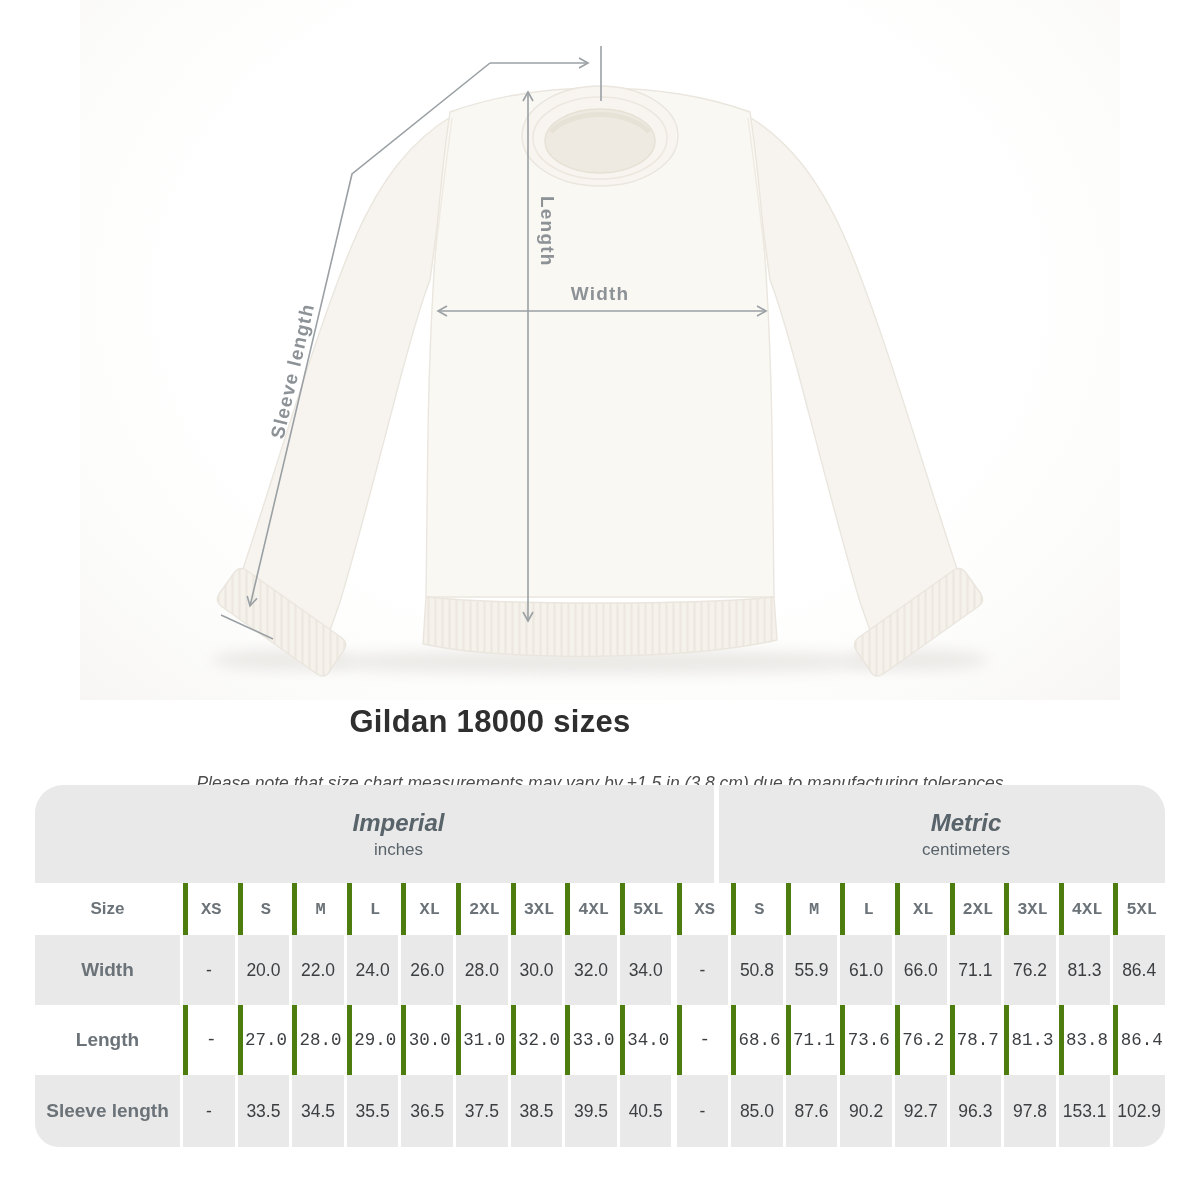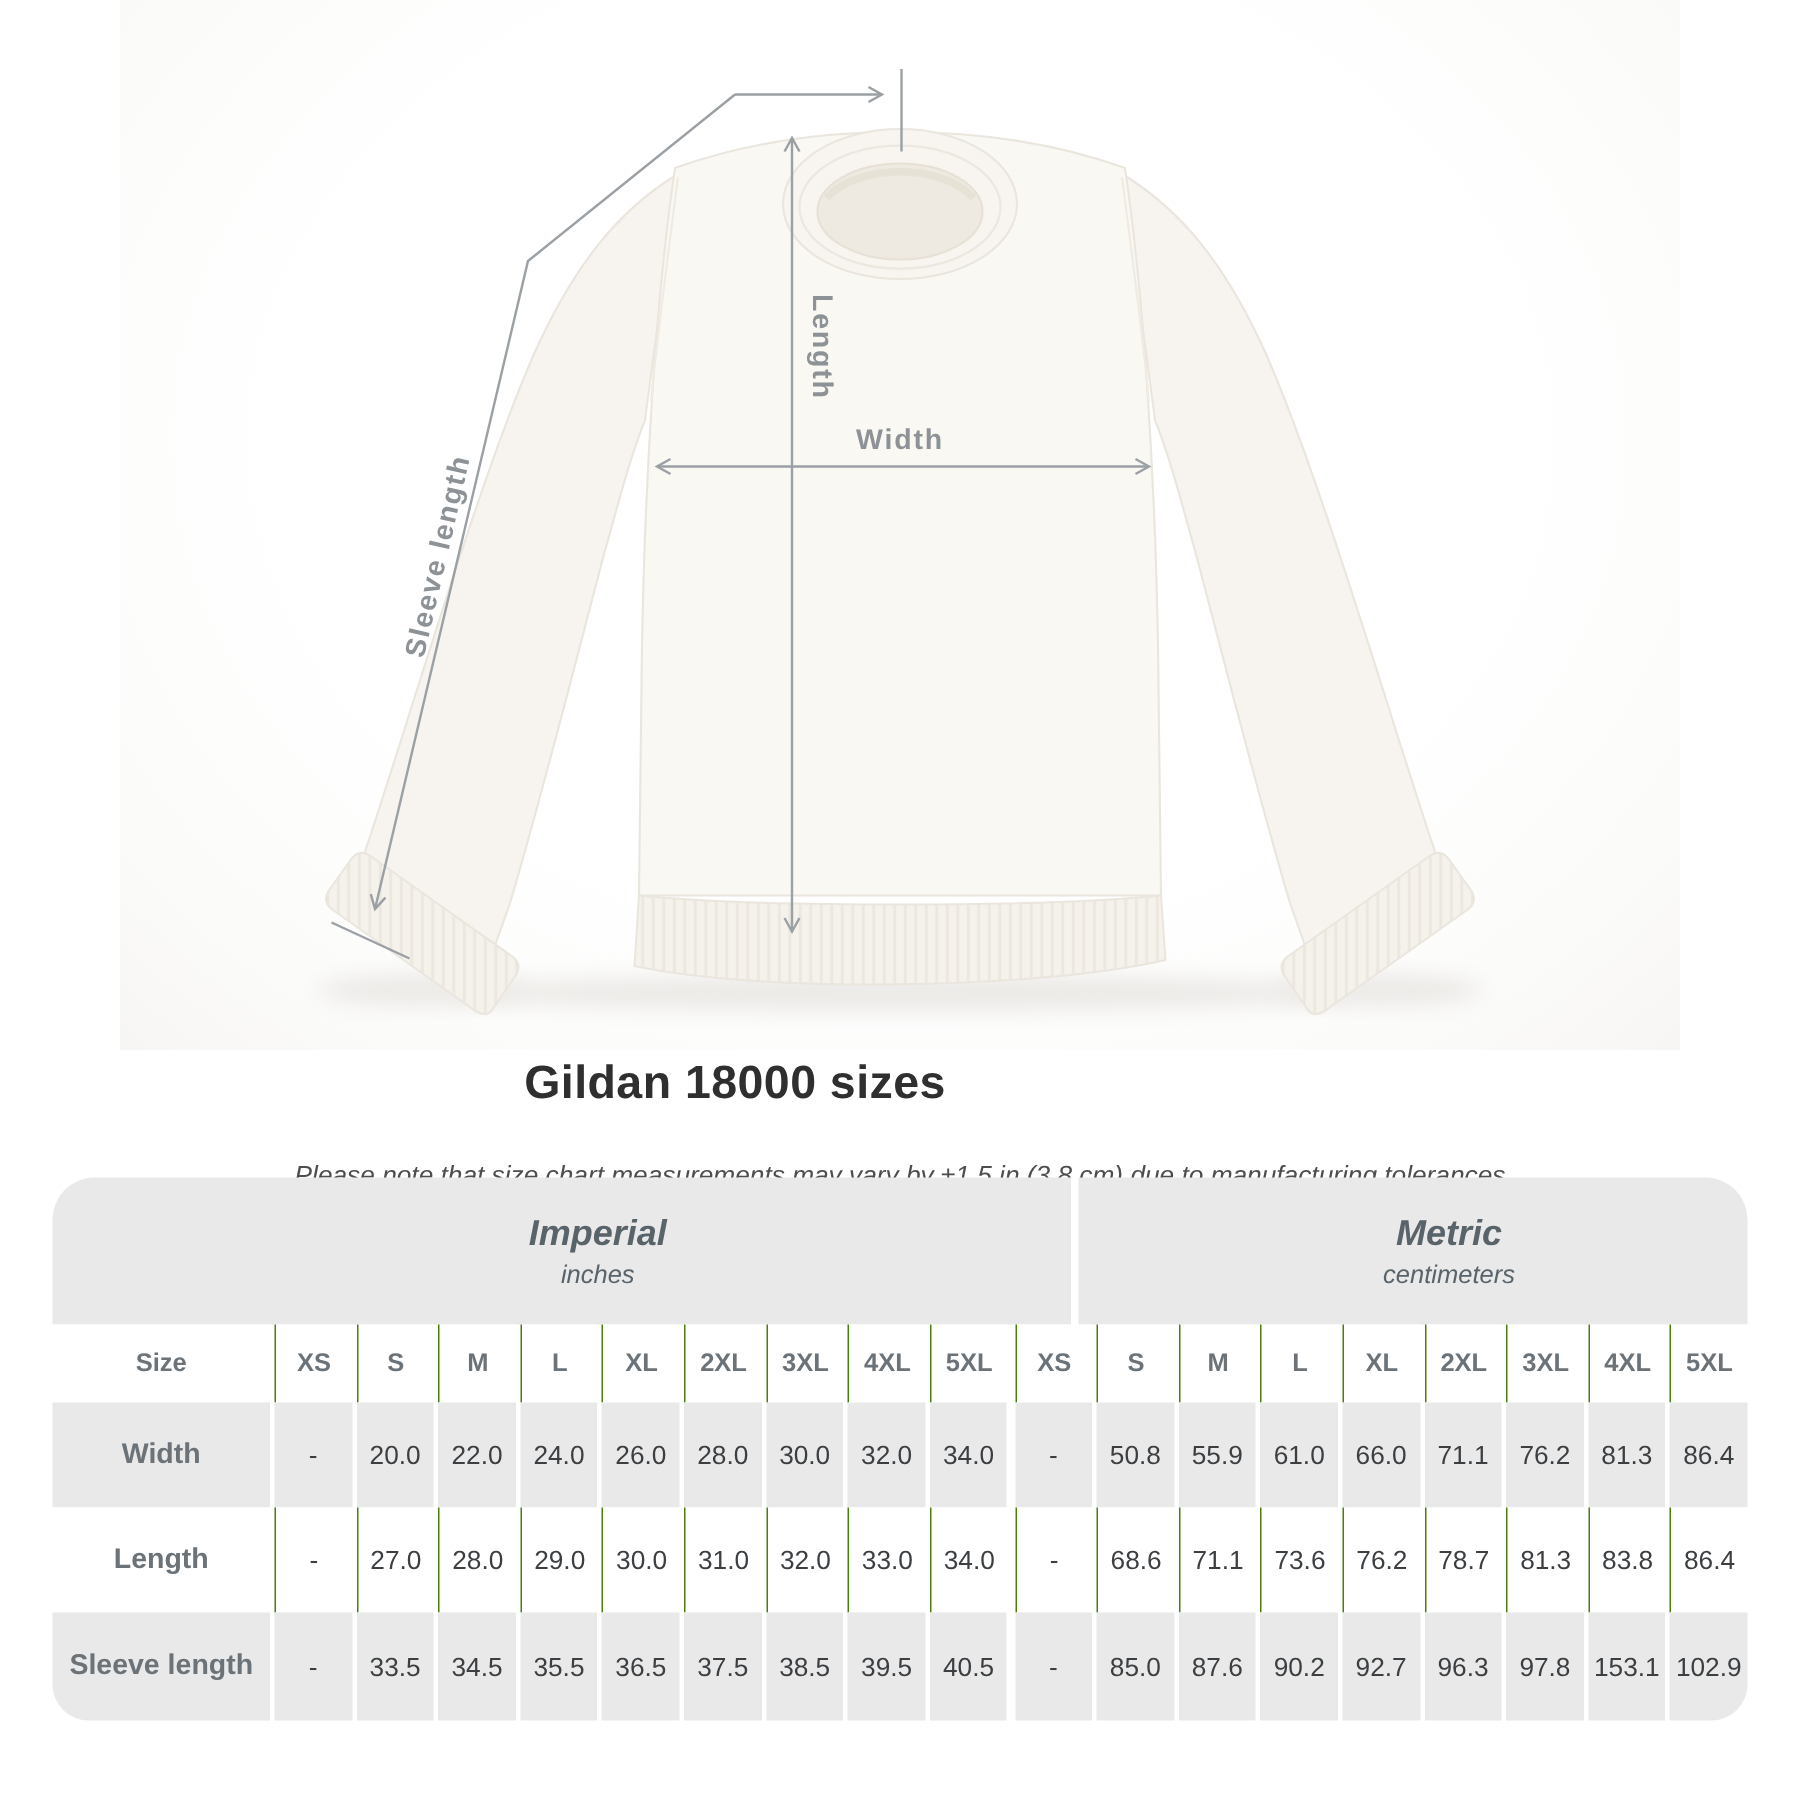--- a/index.html
+++ b/index.html
@@ -40,37 +40,37 @@
   .trow { display:flex; gap:3px; }
 
   .band-row { height:98px; gap:5px; }
   .band {
     background:#e9e9e9; display:flex; flex-direction:column;
     align-items:center; justify-content:center; gap:3px;
   }
   .band.imp { flex:0 0 631px; border-top-left-radius:28px;padding-left:48px; }
   .band.met { flex:1; border-top-right-radius:28px;padding-left:48px; }
   .band .name { font-size:24px; font-weight:700; font-style:italic; color:#59636a; }
-  .band .unit { font-size:17px; font-style:italic; color:#59636a; }
+  .band .unit { font-size:17px; color:#59636a; }
 
   .head-row { height:52px; }
   .data-row { height:70px; }
   .last-row { height:72px; }
 
   .cell {
     flex:1; display:flex; align-items:center; justify-content:center;
     font-size:17.5px; color:#3c3f42;
   }
   .lbl { flex:0 0 145px; font-weight:700; color:#6b7379; font-size:19px; }
   .grp { flex:1; display:flex; gap:3px; }
   .grp.met { margin-left:2px; }
 
   .row-gray .cell, .row-gray .lbl { background:#e9e9e9; }
   .row-white .cell { background:#ffffff; }
-  .row-white .grp .cell { border-left:1px solid #4d7c0f; }
+  .row-white .grp .cell { border-left:5px solid #4d7c0f;font-family:Liberation Mono, monospace; }
   .head-row .cell { font-weight:700; color:#6b7379; font-size:17px; }
 
   .last-row .lbl { border-bottom-left-radius:24px; }
   .last-row .grp.met .cell:last-child { border-bottom-right-radius:24px; }
 </style>
 </head>
 <body>
 
 <div class="canvas">
 

